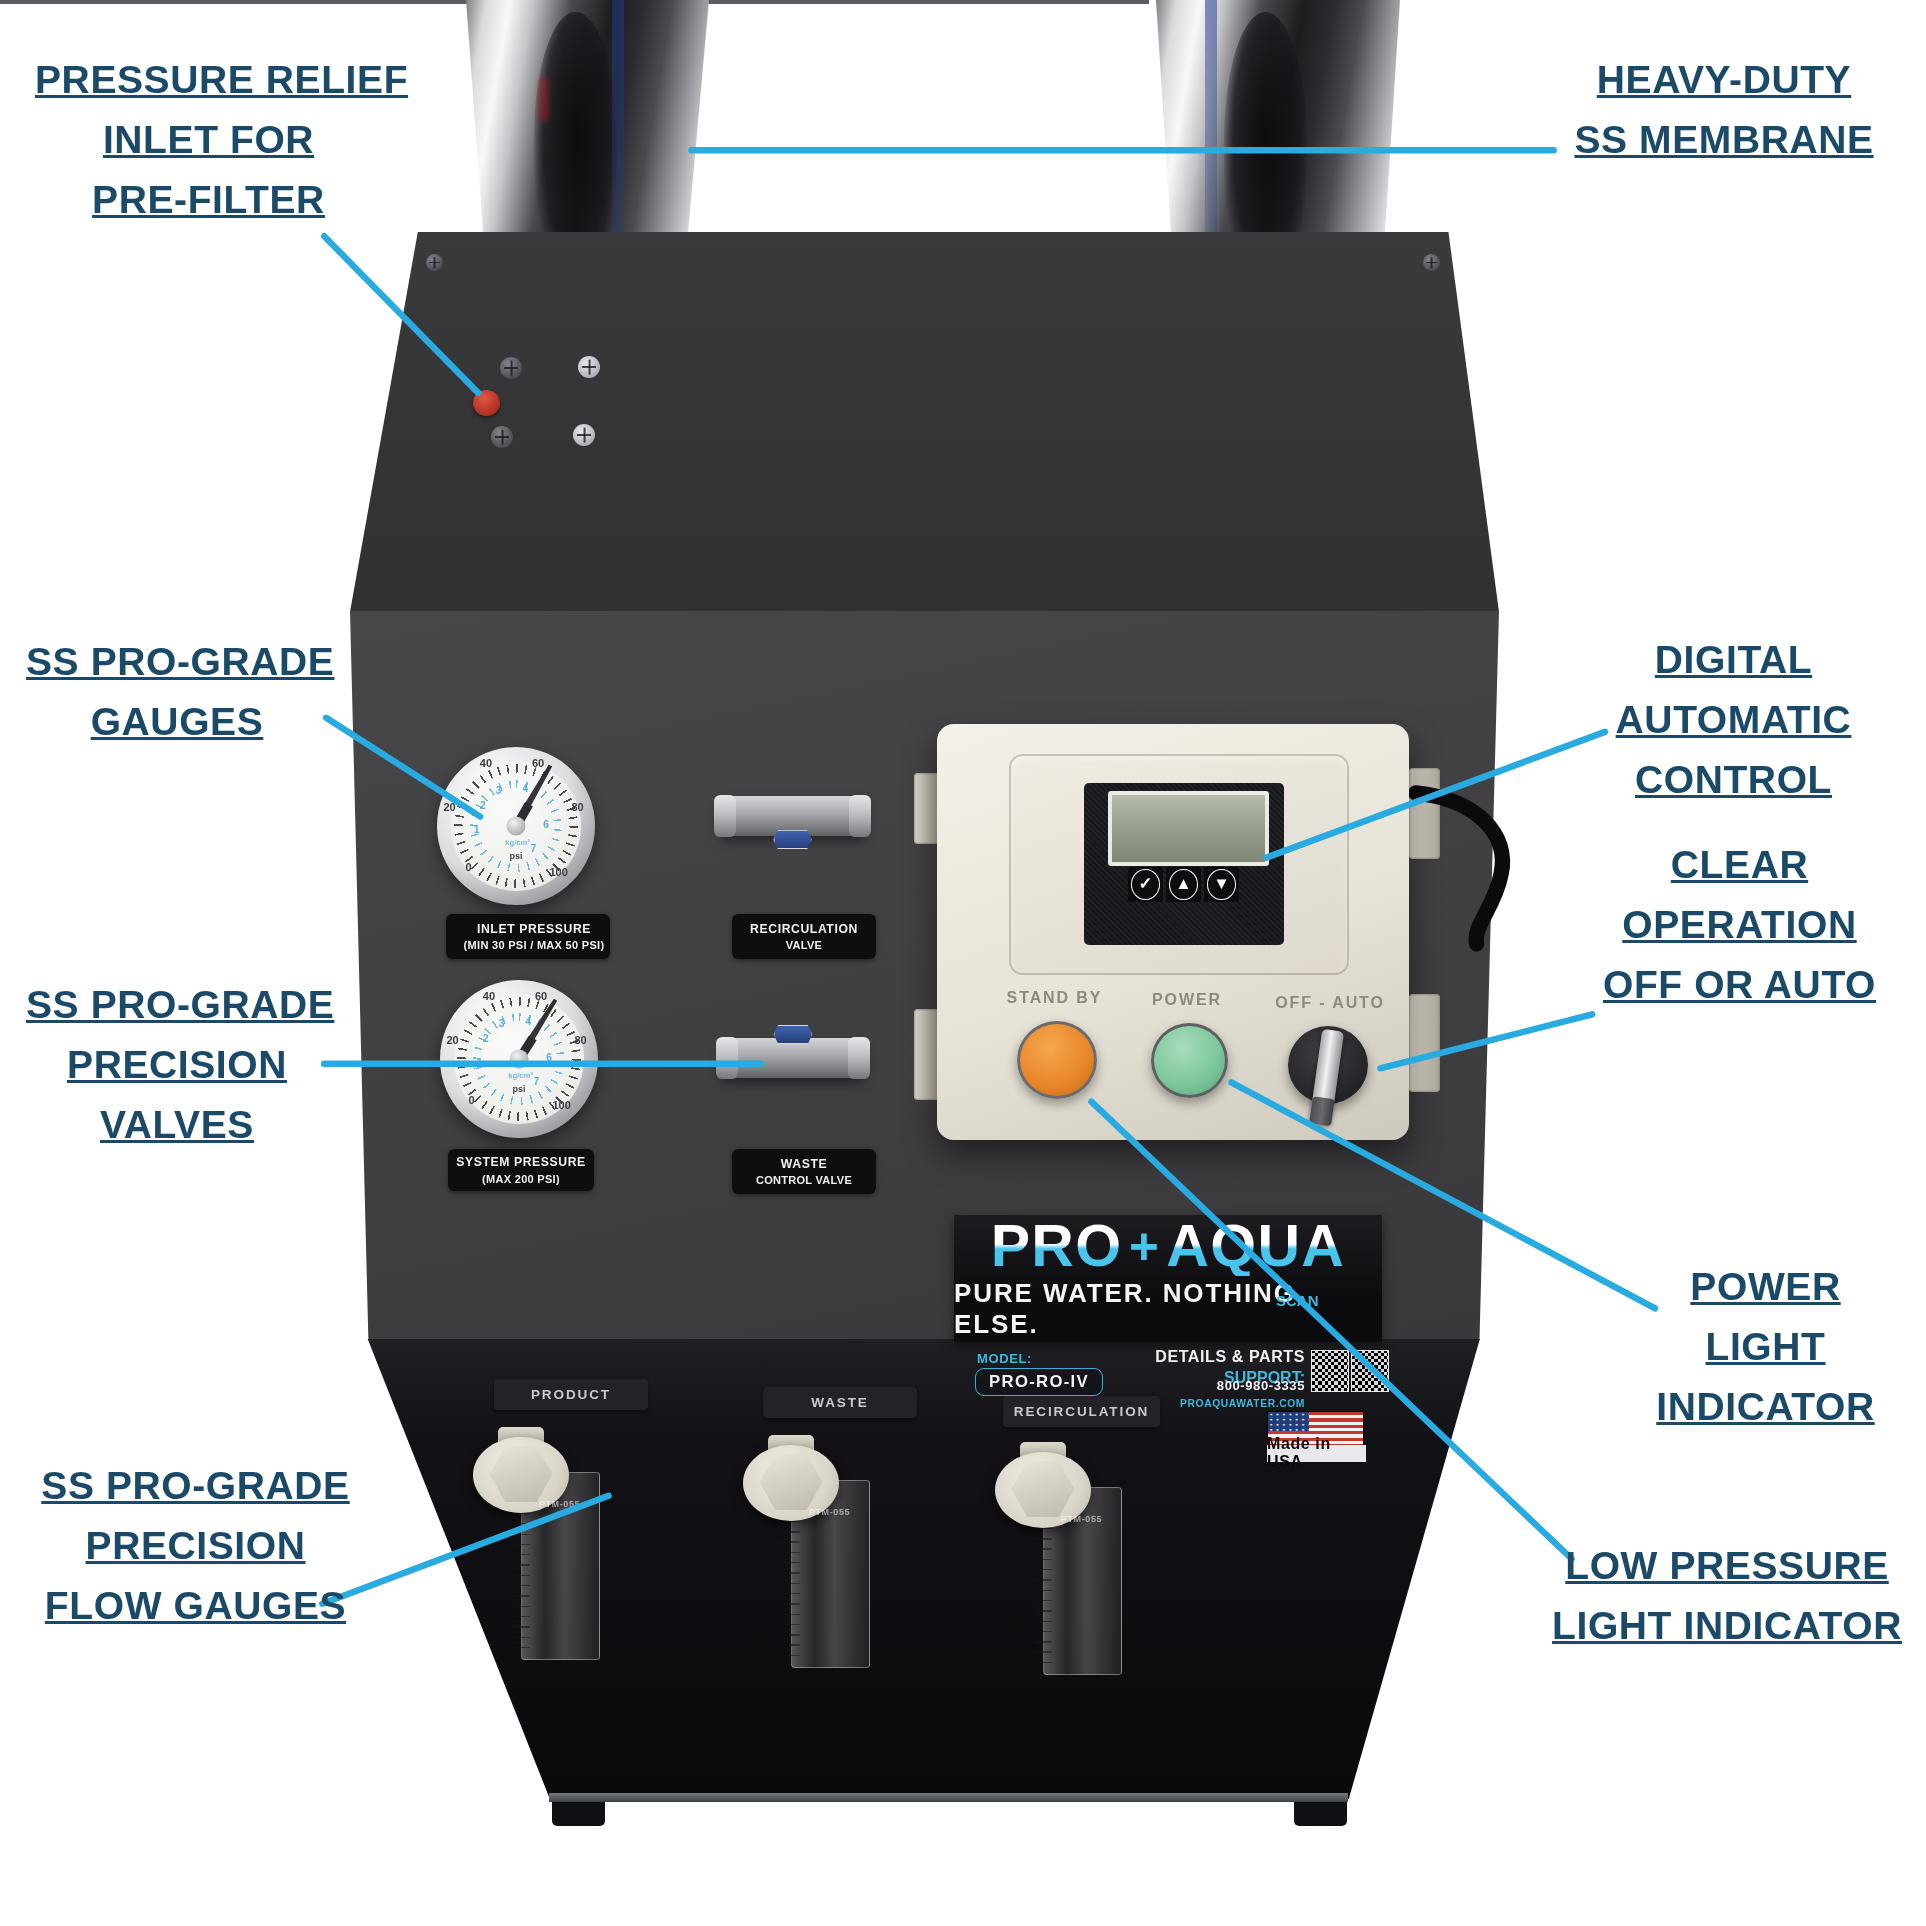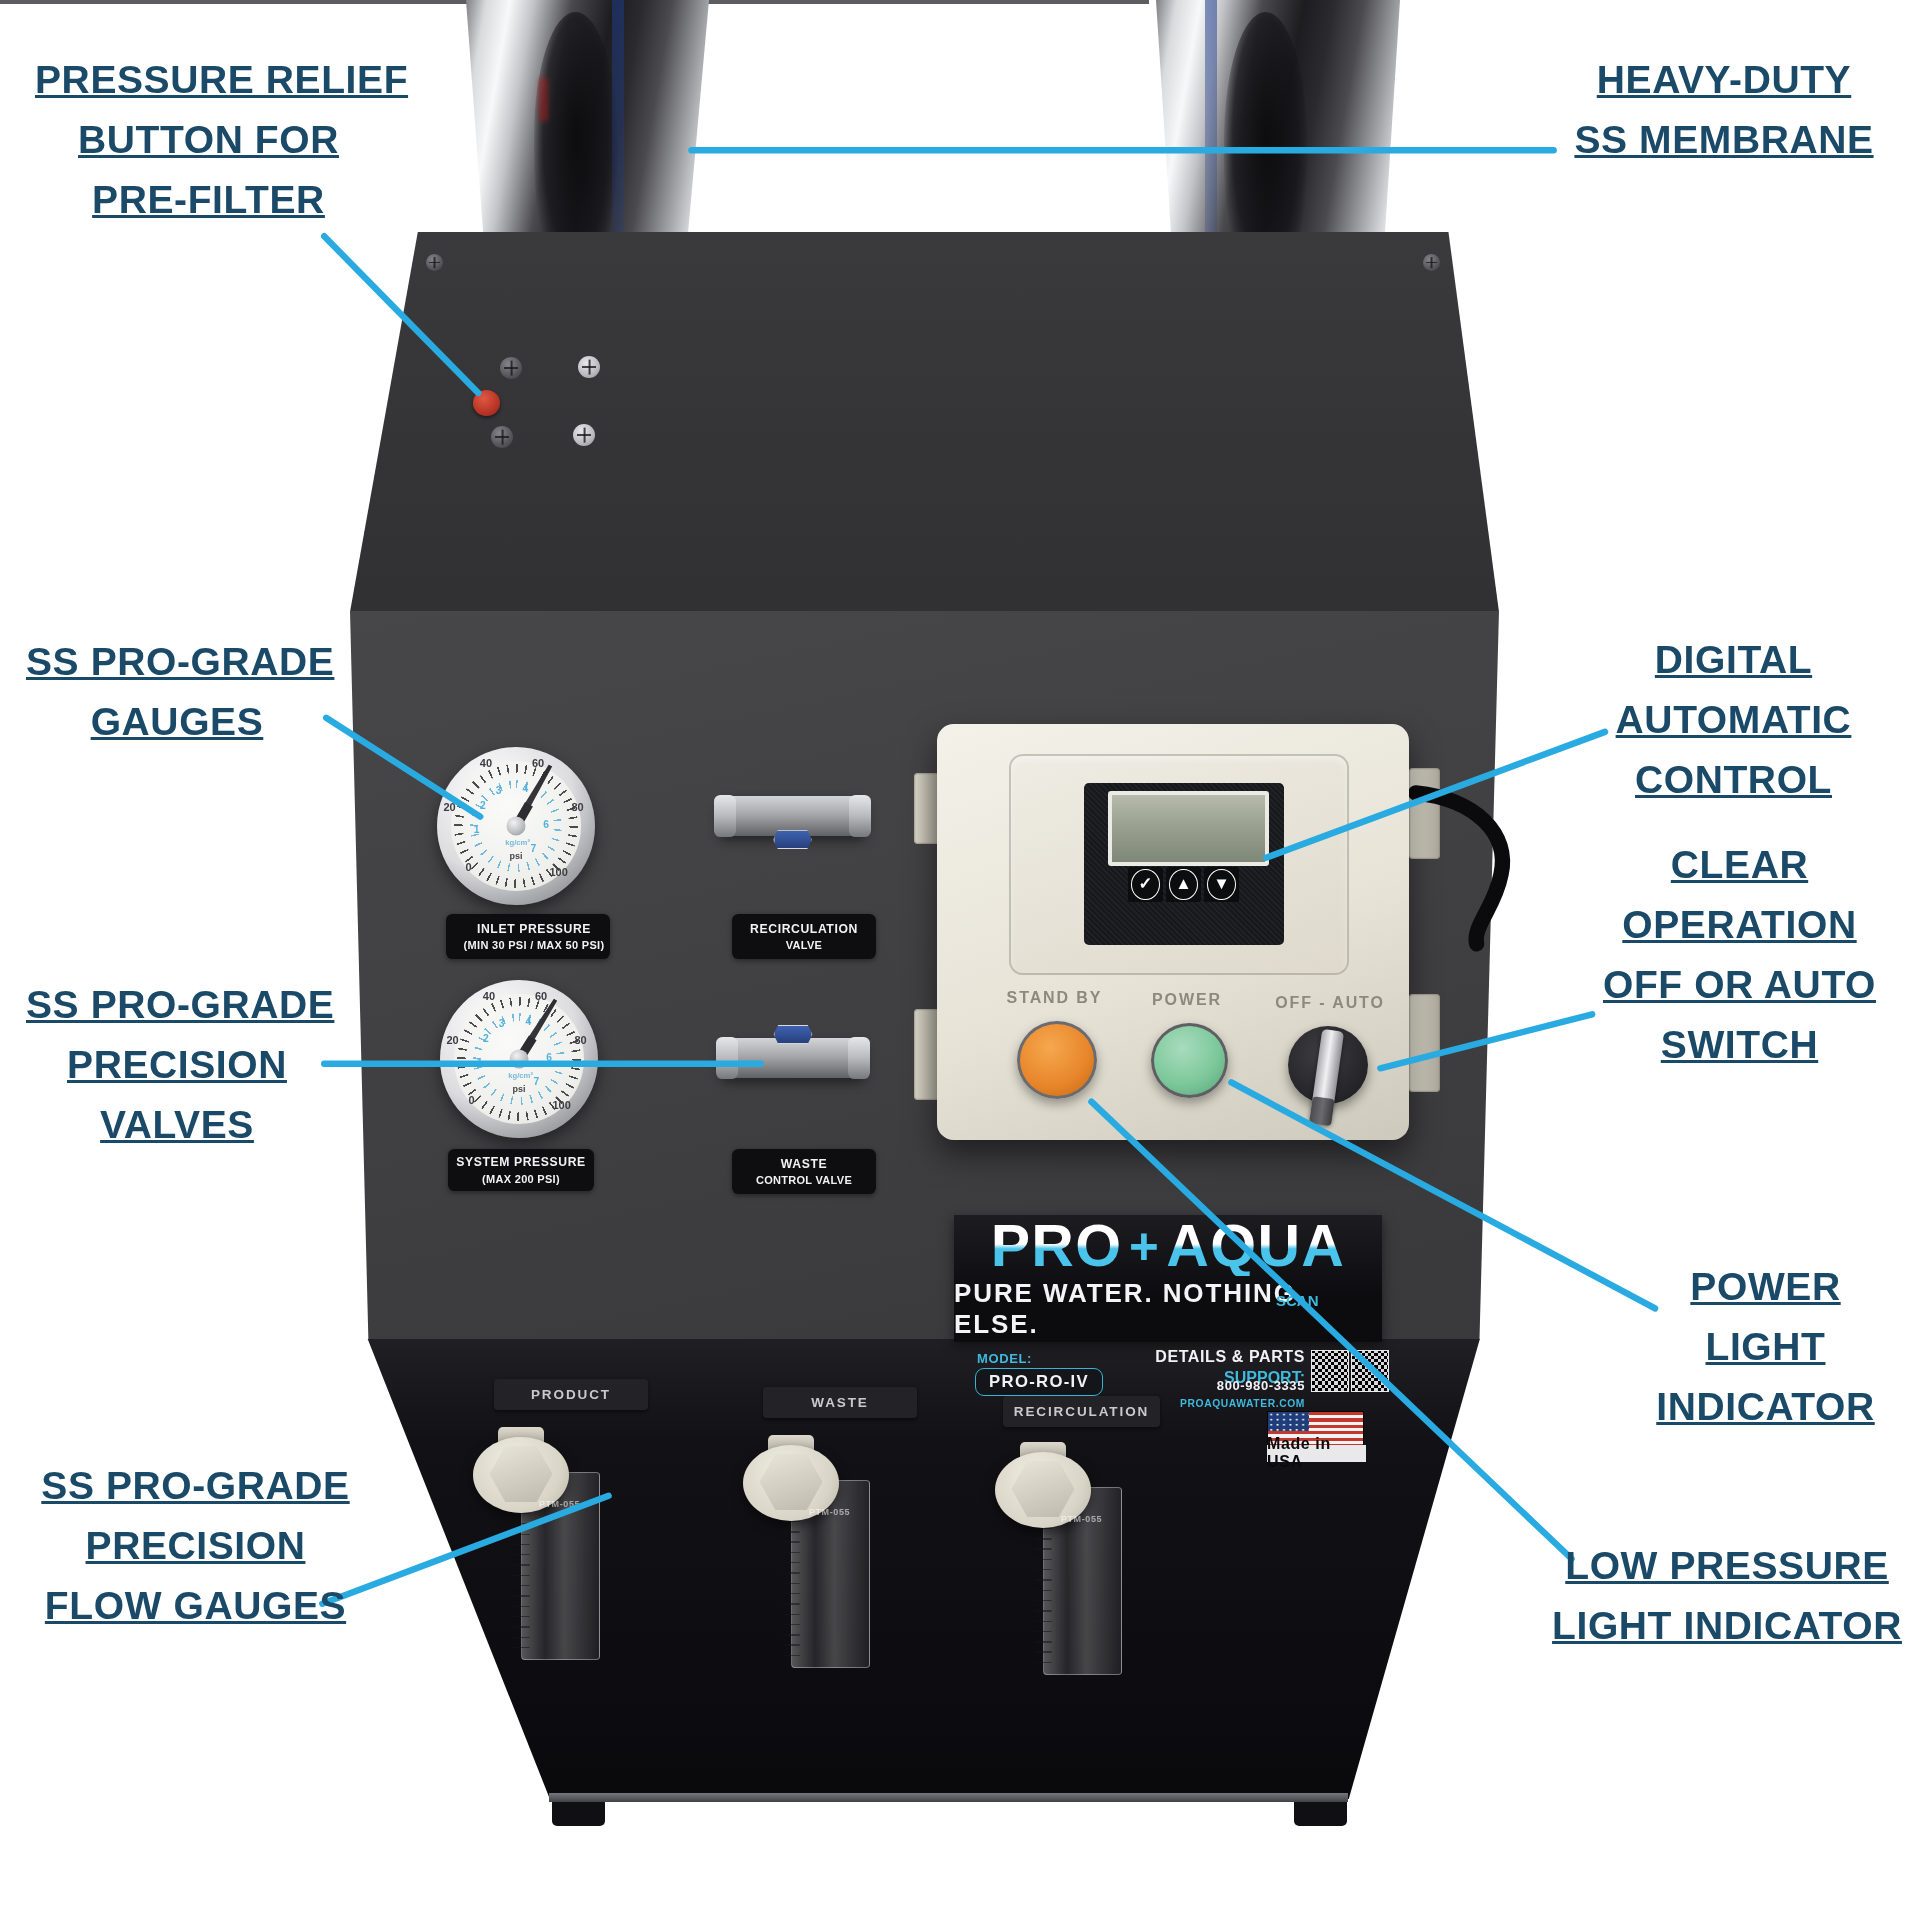--- a/index.html
+++ b/index.html
@@ -383,21 +383,21 @@
       <line x1="502" y1="2498" x2="948" y2="2330"></line>
       <line x1="1972" y1="1336" x2="2500" y2="1140"></line>
       <line x1="2150" y1="1664" x2="2480" y2="1580"></line>
       <line x1="1918" y1="1686" x2="2578" y2="2038"></line>
       <line x1="1700" y1="1716" x2="2448" y2="2428"></line>
     </g>
   </svg>
 
   <div class="callout" style="left:35px;top:50px;width:347px;">
     <div>PRESSURE RELIEF</div>
-    <div>BUTTON FOR</div>
+    <div>INLET FOR</div>
     <div>PRE-FILTER</div>
   </div>
   <div class="callout" style="left:1554px;top:50px;width:340px;">
     <div>HEAVY-DUTY</div>
     <div>SS MEMBRANE</div>
   </div>
   <div class="callout" style="left:26px;top:632px;width:302px;">
     <div>SS PRO-GRADE</div>
     <div>GAUGES</div>
   </div>
@@ -413,21 +413,20 @@
   </div>
   <div class="callout" style="left:1573px;top:630px;width:321px;">
     <div>DIGITAL</div>
     <div>AUTOMATIC</div>
     <div>CONTROL</div>
   </div>
   <div class="callout" style="left:1579px;top:835px;width:321px;">
     <div>CLEAR</div>
     <div>OPERATION</div>
     <div>OFF OR AUTO</div>
-    <div>SWITCH</div>
   </div>
   <div class="callout" style="left:1618px;top:1257px;width:295px;">
     <div>POWER</div>
     <div>LIGHT</div>
     <div>INDICATOR</div>
   </div>
   <div class="callout" style="left:1541px;top:1536px;width:372px;">
     <div>LOW PRESSURE</div>
     <div>LIGHT INDICATOR</div>
   </div>

